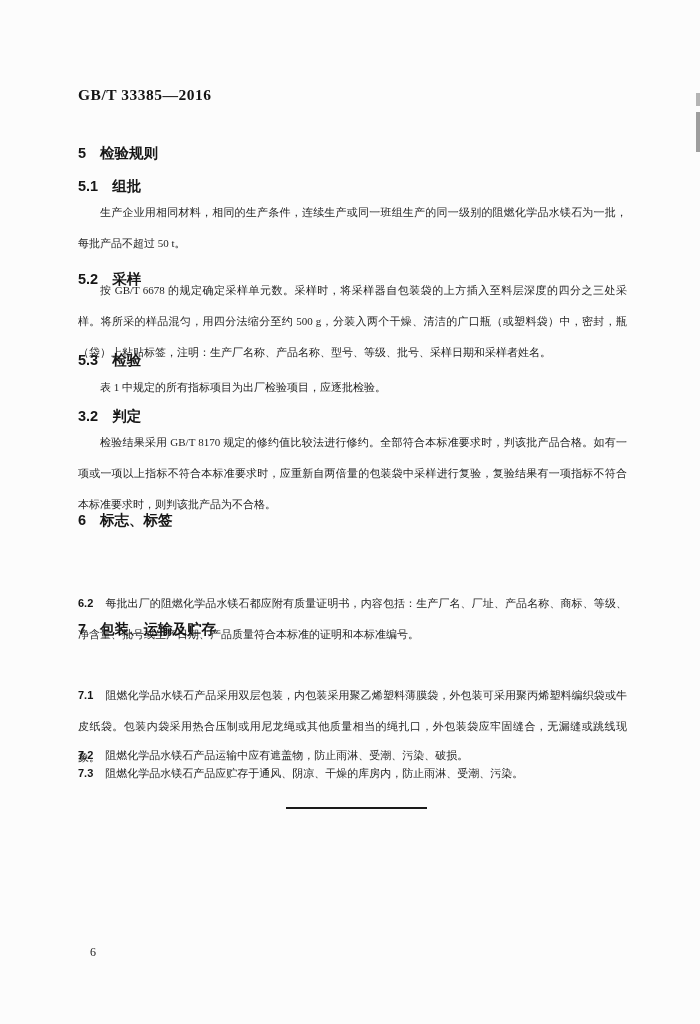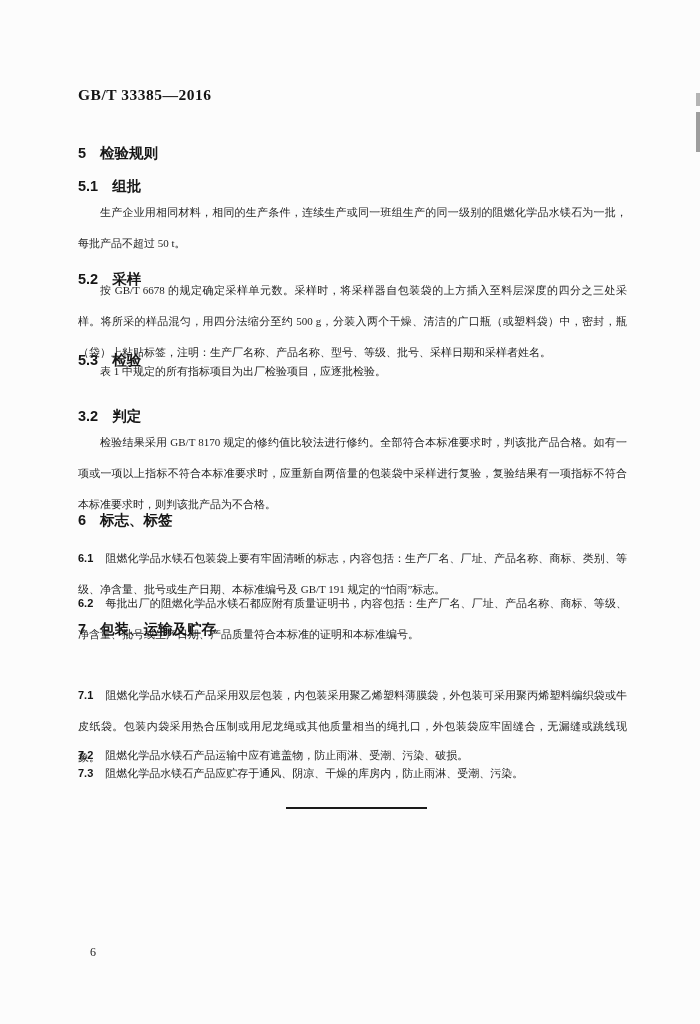--- a/index.html
+++ b/index.html
@@ -81,35 +81,32 @@
   <div class="abs clause-heading" style="top:270px">
     <span class="hnum">5.2</span><span>采样</span>
   </div>
 
   <p class="abs para indent" style="top:275px">按 GB/T 6678 的规定确定采样单元数。采样时，将采样器自包装袋的上方插入至料层深度的四分之三处采样。将所采的样品混匀，用四分法缩分至约 500 g，分装入两个干燥、清洁的广口瓶（或塑料袋）中，密封，瓶（袋）上粘贴标签，注明：生产厂名称、产品名称、型号、等级、批号、采样日期和采样者姓名。</p>
 
   <div class="abs clause-heading" style="top:351px">
     <span class="hnum">5.3</span><span>检验</span>
   </div>
 
-  <p class="abs para indent" style="top:356px">表 1 中规定的所有指标项目为出厂检验项目，应逐批检验。</p>
+  <p class="abs para indent" style="top:372px">表 1 中规定的所有指标项目为出厂检验项目，应逐批检验。</p>
 
   <div class="abs clause-heading" style="top:407px">
     <span class="hnum">3.2</span><span>判定</span>
   </div>
 
   <p class="abs para indent" style="top:427px">检验结果采用 GB/T 8170 规定的修约值比较法进行修约。全部符合本标准要求时，判该批产品合格。如有一项或一项以上指标不符合本标准要求时，应重新自两倍量的包装袋中采样进行复验，复验结果有一项指标不符合本标准要求时，则判该批产品为不合格。</p>
 
   <div class="abs chapter-heading" style="top:511px">
     <span class="hnum">6</span><span>标志、标签</span>
   </div>
 
-  <p class="abs para" style="top:543px">
-    <span class="cnum">6.1</span><span>阻燃化学品水镁石包装袋上要有牢固清晰的标志，内容包括：生产厂名、厂址、产品名称、商标、类别、等级、净含量、批号或生产日期、本标准编号及 GB/T 191 规定的“怕雨”标志。</span>
-  </p>
 
   <p class="abs para" style="top:588px">
     <span class="cnum">6.2</span><span>每批出厂的阻燃化学品水镁石都应附有质量证明书，内容包括：生产厂名、厂址、产品名称、商标、等级、净含量、批号或生产日期、产品质量符合本标准的证明和本标准编号。</span>
   </p>
 
   <div class="abs chapter-heading" style="top:620px">
     <span class="hnum">7</span><span>包装、运输及贮存</span>
   </div>
 
   <p class="abs para" style="top:680px">

